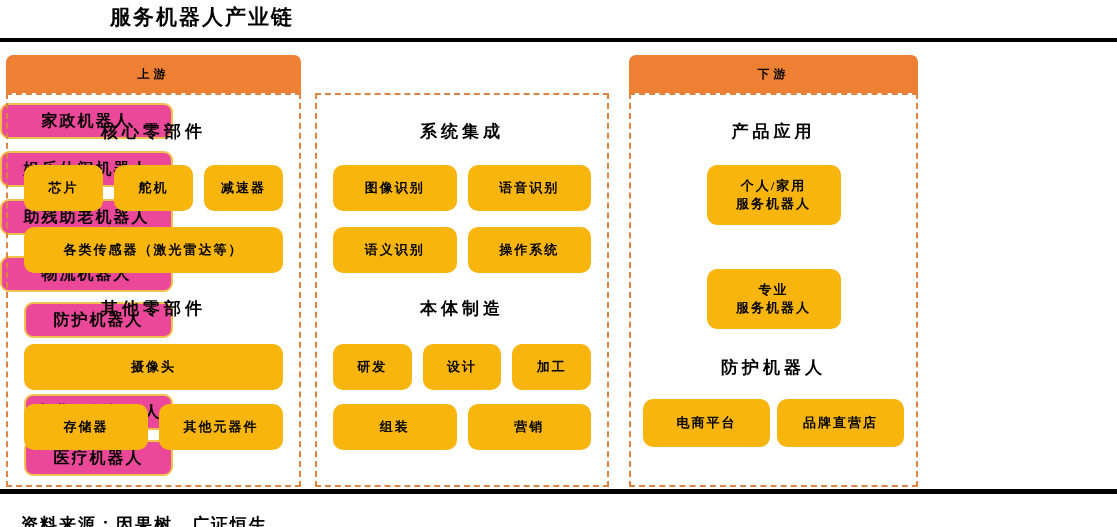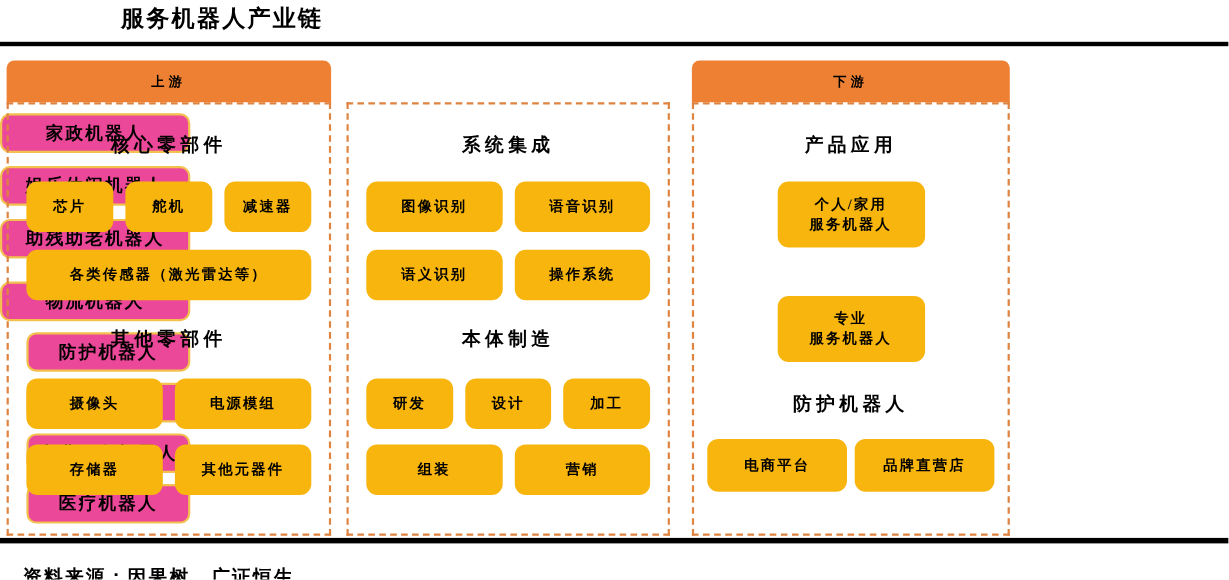--- a/index.html
+++ b/index.html
@@ -92,21 +92,20 @@
             <div class="box">芯片</div>
             <div class="box">舵机</div>
             <div class="box">减速器</div>
           </div>
           <div class="box-row c2">
             <div class="box">各类传感器（激光雷达等）</div>
           </div>
           <div class="sec-title c3">其他零部件</div>
           <div class="box-row c4">
             <div class="box">摄像头</div>
-            <div class="box">电源模组</div>
           </div>
           <div class="box-row c5">
             <div class="box">存储器</div>
             <div class="box">其他元器件</div>
           </div>
         </div>
       </section>
     <section class="col" id="col-midstream">
         <div class="col-body">
           <div class="sec-title c0">系统集成</div>

